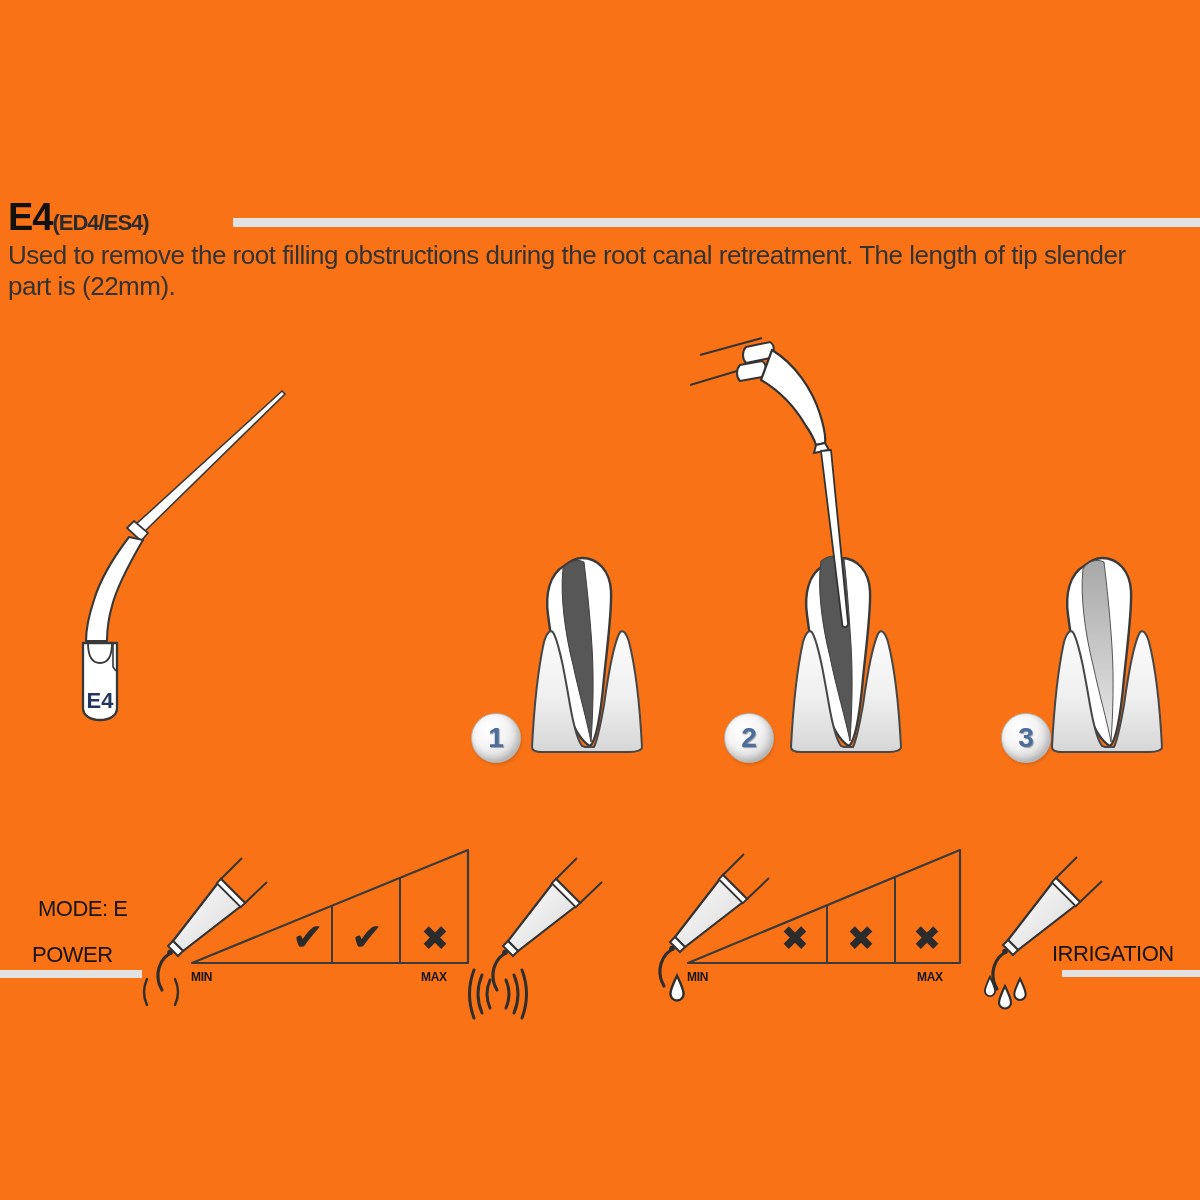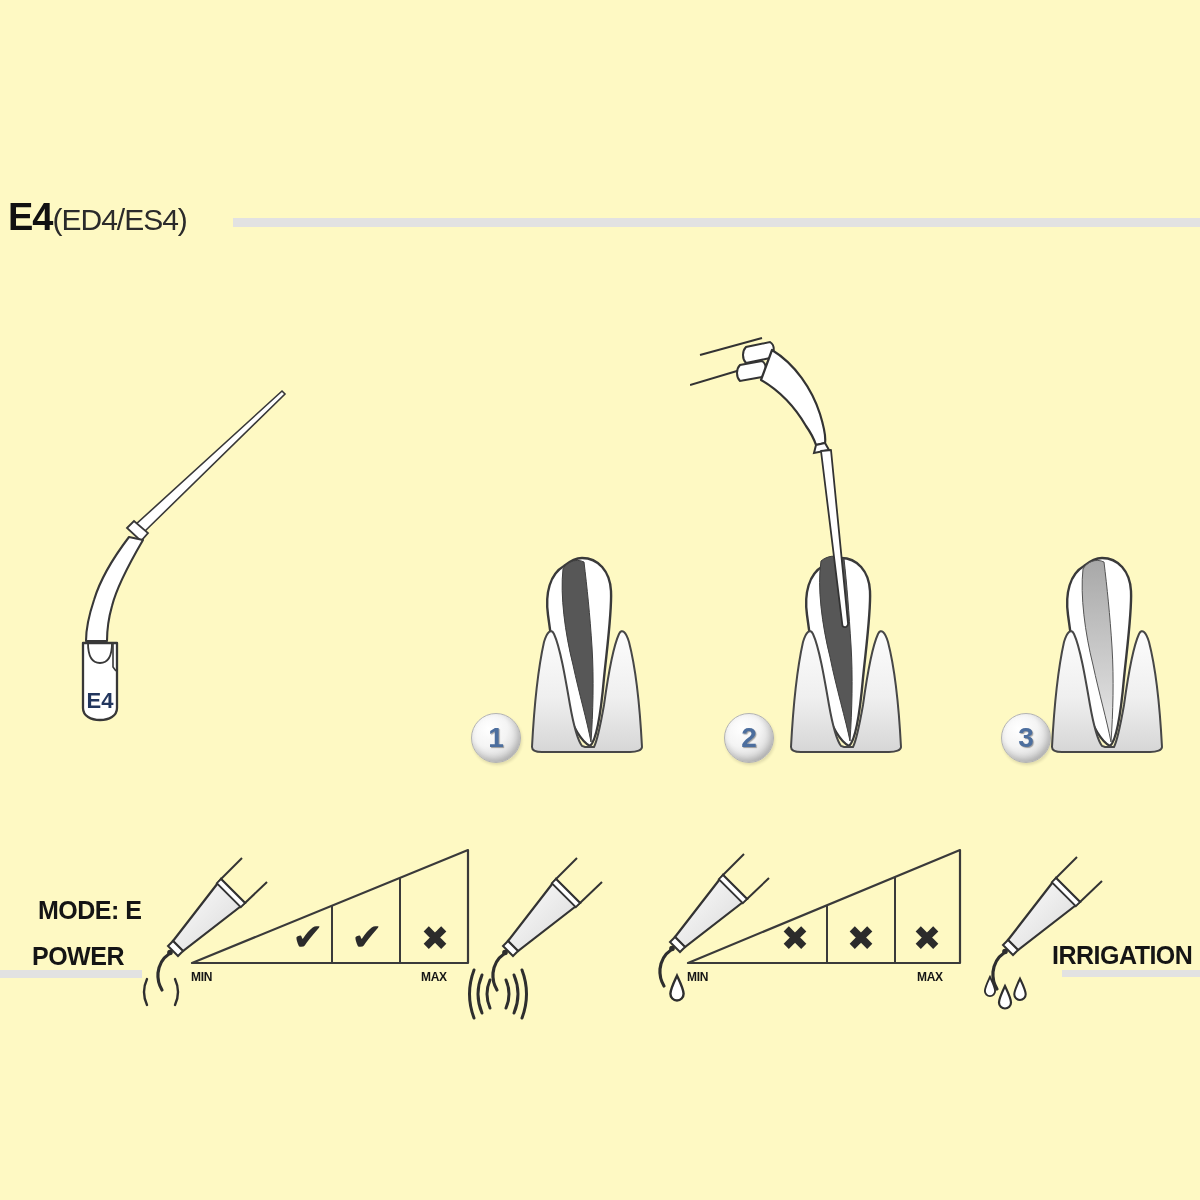--- a/index.html
+++ b/index.html
@@ -1,35 +1,35 @@
 <!DOCTYPE html>
 <html><head>
 <meta charset="utf-8">
 <style>
   html,body{margin:0;padding:0;background:#fff;}
-  #page{position:relative;width:1200px;height:1200px;background:#fef9c3;overflow:hidden;
+  #page{position:relative;width:1200px;height:1200px;background:#f97316;overflow:hidden;
         font-family:"Liberation Sans","DejaVu Sans",sans-serif;color:#1d1d1d;}
   .abs{position:absolute;}
   
   #title-row{left:8px;top:196px;display:flex;align-items:baseline;letter-spacing:-1px;}
   .model{font-size:38px;font-weight:800;color:#111;}
-  .variants{font-size:30px;font-weight:400;color:#2b2b2b;}
+  .variants{font-size:22px;font-weight:700;color:#2b2b2b;}
   #title-rule{left:233px;top:218px;width:967px;height:9px;background:#e2e2e2;}
   #description{left:8px;top:240px;width:1150px;font-size:26px;line-height:31px;
                letter-spacing:-0.5px;color:#333;}
   
   .step-badge{width:48px;height:48px;border-radius:50%;
       background:radial-gradient(circle at 35% 30%, #ffffff 0%, #f4f4f4 40%, #d3d3d3 78%, #bcbcbc 100%);
       border:1px solid #b3b3b3;
       box-shadow:inset -2px -3px 6px rgba(0,0,0,0.18), 1px 2px 3px rgba(0,0,0,0.12);
       display:flex;align-items:center;justify-content:center;}
   .step-badge span{font-size:28px;font-weight:bold;color:#4c6e9e;
       text-shadow:1px 1px 1px rgba(50,50,50,0.45);}
   
-  .big-label{font-size:25px;font-weight:bold;letter-spacing:-0.5px;color:#151515;}
+  .big-label{font-size:22px;font-weight:normal;letter-spacing:-0.5px;color:#151515;}
   .minmax{font-size:12px;font-weight:bold;color:#151515;letter-spacing:-0.3px;}
   .rule{background:#e2e2e2;}
   svg{display:block;}
   .mark-text{font-family:"DejaVu Sans",sans-serif;font-weight:bold;fill:#2b2b2b;}
 </style>
 </head>
 <body>
 
 <div id="page">
 
@@ -60,20 +60,21 @@
         <path d="M 41,108 C 35,112 31,119 30,127 C 29.5,133 31,139 34,144" fill="none" stroke="#2e2e2e" stroke-width="3.2" stroke-linecap="round"></path>
       </g>
     </defs>
   </svg>
 
   <div class="abs" id="title-row">
     <span class="model">E4</span>
       <span class="variants">(ED4/ES4)</span>
   </div>
   <div class="abs rule" id="title-rule"></div>
+  <div class="abs" id="description">Used to remove the root filling obstructions during the root canal retreatment. The length of tip slender part is (22mm).</div>
 
   <svg class="abs" style="left:55px;top:380px" width="240" height="350" viewBox="0 0 240 350">
     <polygon points="227,11 230,14 88,153 79,146" fill="#fff" stroke="#383838" stroke-width="1.6"></polygon>
     <polygon points="72,148 79,141 93,153 86,161" fill="#fff" stroke="#383838" stroke-width="1.8"></polygon>
     <path d="M 74,157 C 58,178 45,200 39,220 C 33,238 31,250 31,261 L 52,261 C 52,252 53,240 57,226 C 62,206 74,184 88,160 Z" fill="#fff" stroke="#383838" stroke-width="2.1" stroke-linejoin="round"></path>
     <path d="M 28,263 L 62,263 L 62,328 C 62,336 54,340 45,340 C 36,340 28,336 28,328 Z" fill="#fff" stroke="#383838" stroke-width="2.3" stroke-linejoin="round"></path>
     <path d="M 33,263 C 33,276 37,283 45,283 C 53,283 57,276 57,263" fill="none" stroke="#383838" stroke-width="1.8"></path>
     <path d="M 58,263 L 58,287 L 61,291" fill="none" stroke="#383838" stroke-width="1.6"></path>
     <text x="45" y="328" text-anchor="middle" font-size="22" font-weight="bold" fill="#22365e">E4</text>
   </svg>

